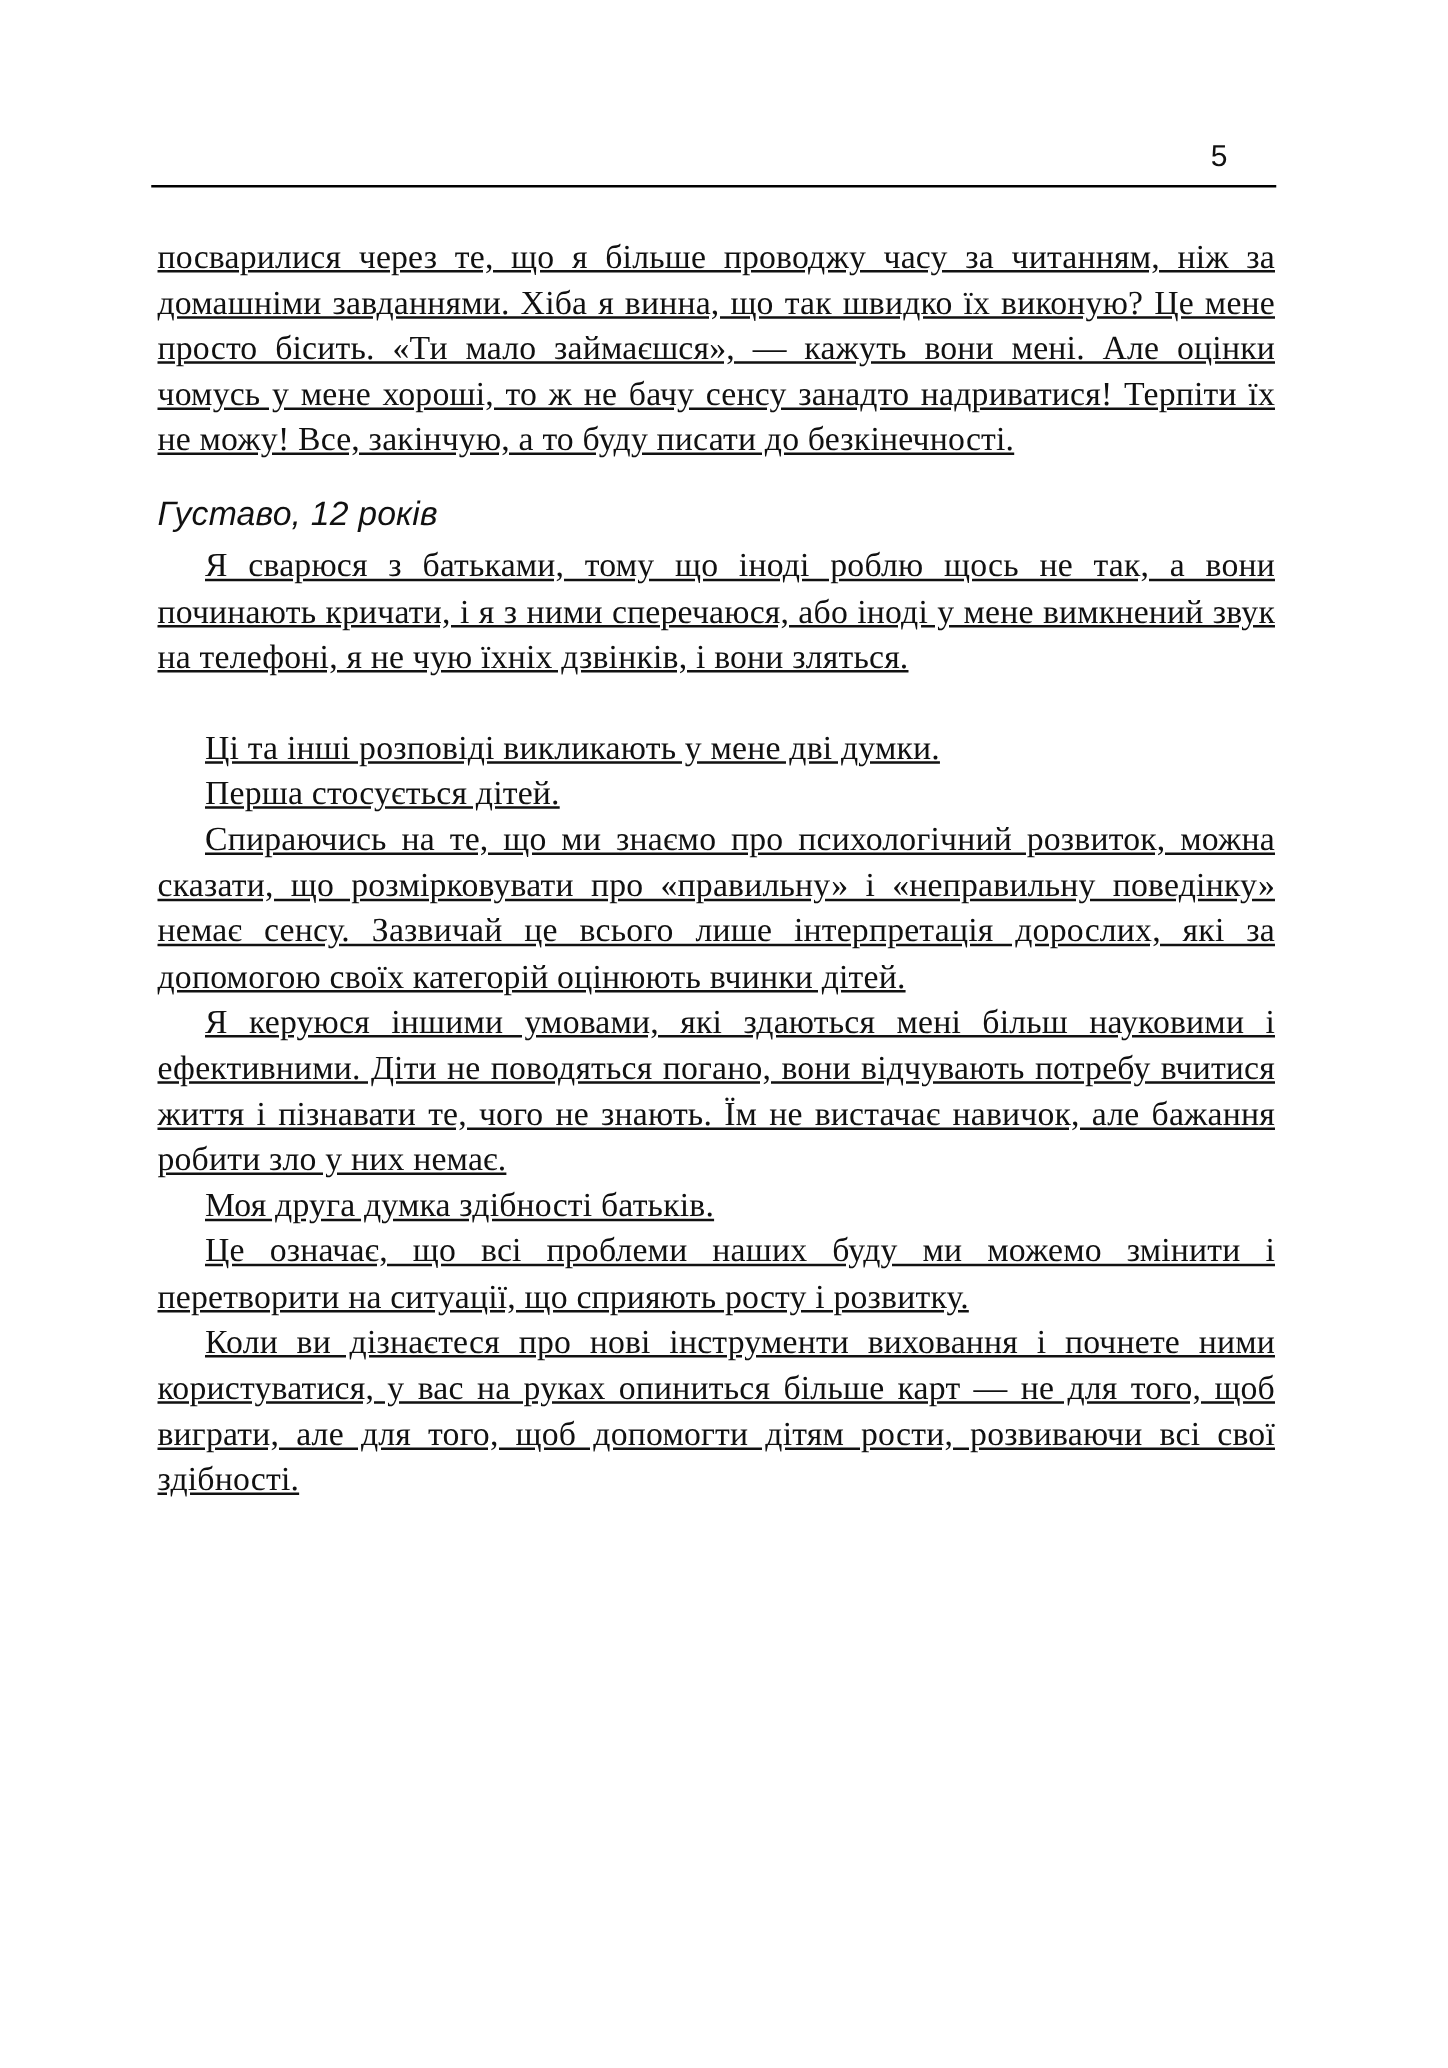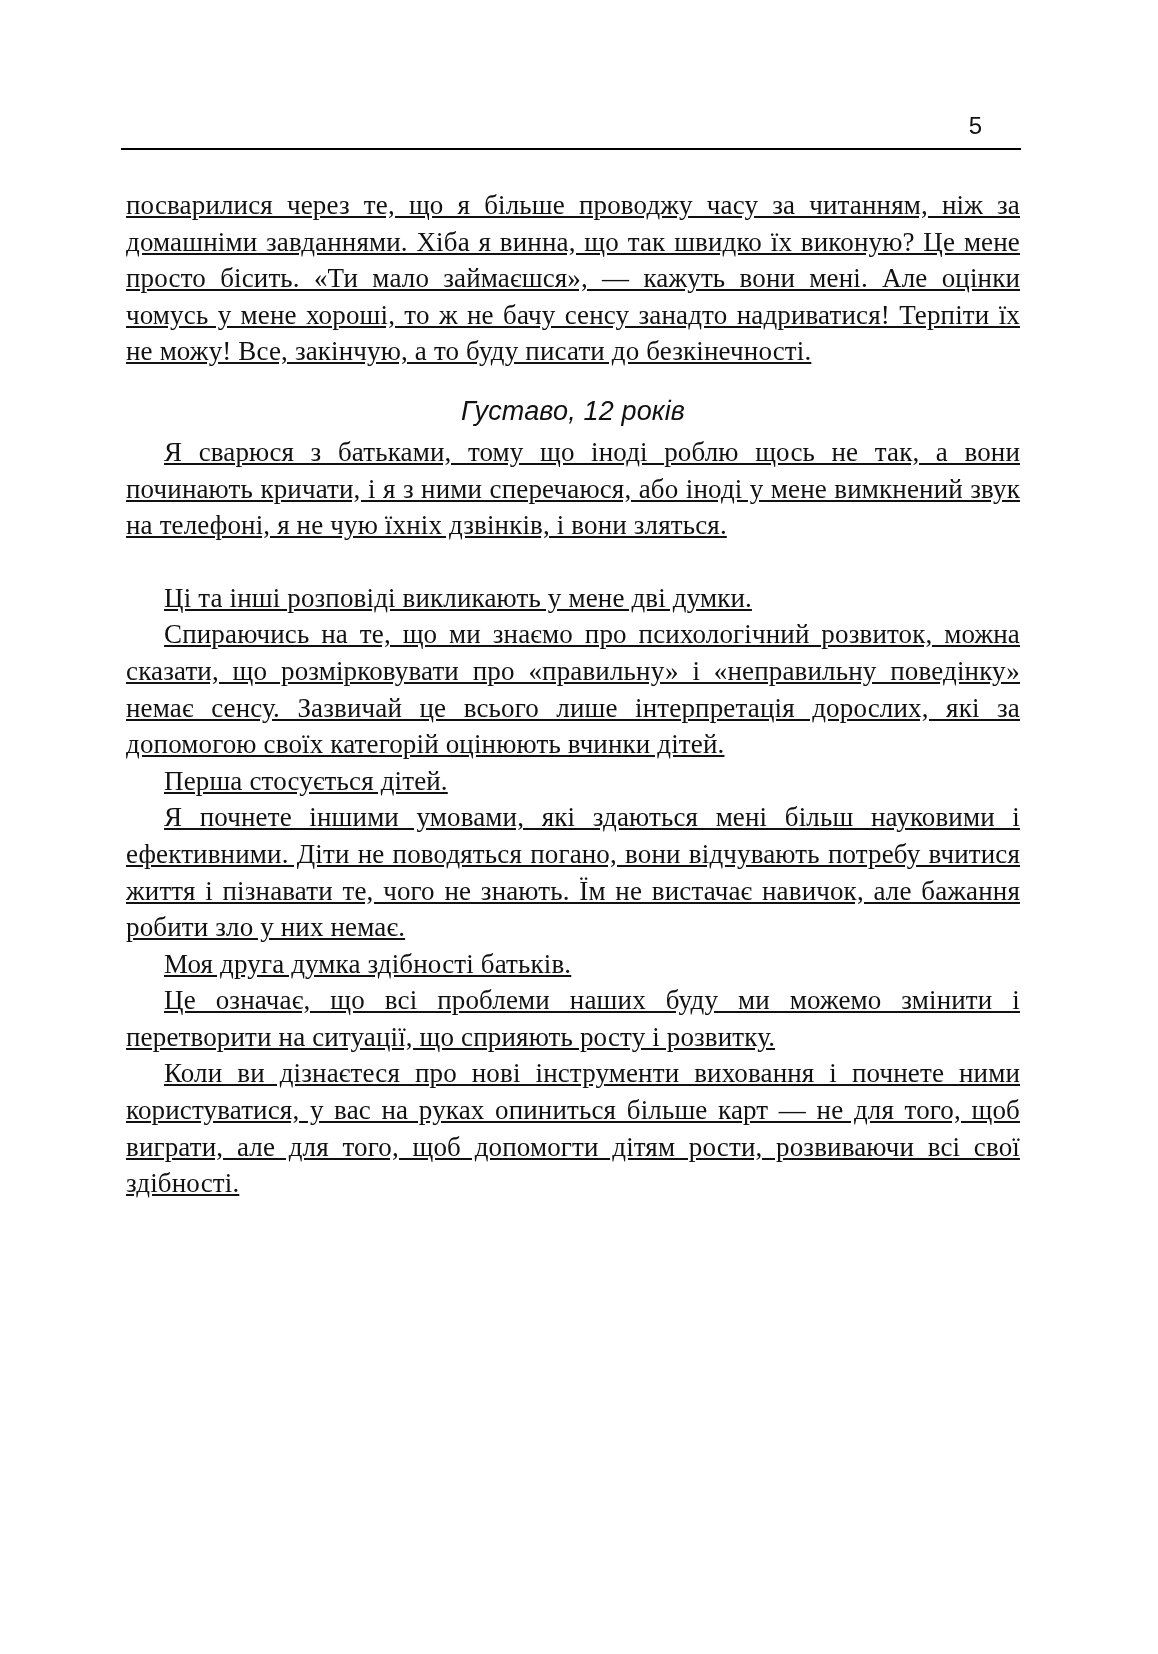--- a/index.html
+++ b/index.html
@@ -45,21 +45,21 @@
       margin: 0;
       text-align: justify;
       text-align-last: left;
       text-decoration: underline;
     }
     .para.indent {
       text-indent: 38px;
     }
     .signature {
       margin: 22px 0 4px 0;
-      text-align: center;
+      text-align: left;
       font-family: "Liberation Sans", "DejaVu Sans", sans-serif;
       font-style: italic;
       font-size: 27px;
       line-height: 38px;
     }
     .gap {
       height: 36px;
     }
   </style>
 </head>
@@ -70,19 +70,19 @@
 
 <div class="content">
   <p class="para">посварилися через те, що я більше проводжу часу за читанням, ніж за домашніми завданнями. Хіба я винна, що так швидко їх виконую? Це мене просто бісить. «Ти мало займаєшся», — кажуть вони мені. Але оцінки чомусь у мене хороші, то ж не бачу сенсу занадто надриватися! Терпіти їх не можу! Все, закінчую, а то буду писати до безкінечності.</p>
 
   <div class="signature">Густаво, 12 років</div>
   <p class="para indent">Я сварюся з батьками, тому що іноді роблю щось не так, а вони починають кричати, і я з ними сперечаюся, або іноді у мене вимкнений звук на телефоні, я не чую їхніх дзвінків, і вони зляться.</p>
 
   <div class="gap"></div>
 
   <p class="para indent">Ці та інші розповіді викликають у мене дві думки.</p>
+  <p class="para indent">Перша стосується дітей.</p>
   <p class="para indent">Спираючись на те, що ми знаємо про психологічний розвиток, можна сказати, що розмірковувати про «правильну» і «неправильну поведінку» немає сенсу. Зазвичай це всього лише інтерпретація дорослих, які за допомогою своїх категорій оцінюють вчинки дітей.</p>
-  <p class="para indent">Перша стосується дітей.</p>
-  <p class="para indent">Я почнете іншими умовами, які здаються мені більш науковими і ефективними. Діти не поводяться погано, вони відчувають потребу вчитися життя і пізнавати те, чого не знають. Їм не вистачає навичок, але бажання робити зло у них немає.</p>
+  <p class="para indent">Я керуюся іншими умовами, які здаються мені більш науковими і ефективними. Діти не поводяться погано, вони відчувають потребу вчитися життя і пізнавати те, чого не знають. Їм не вистачає навичок, але бажання робити зло у них немає.</p>
   <p class="para indent">Моя друга думка здібності батьків.</p>
   <p class="para indent">Це означає, що всі проблеми наших буду ми можемо змінити і перетворити на ситуації, що сприяють росту і розвитку.</p>
   <p class="para indent">Коли ви дізнаєтеся про нові інструменти виховання і почнете ними користуватися, у вас на руках опиниться більше карт — не для того, щоб виграти, але для того, щоб допомогти дітям рости, розвиваючи всі свої здібності.</p>
 </div>
 
 </body></html>

